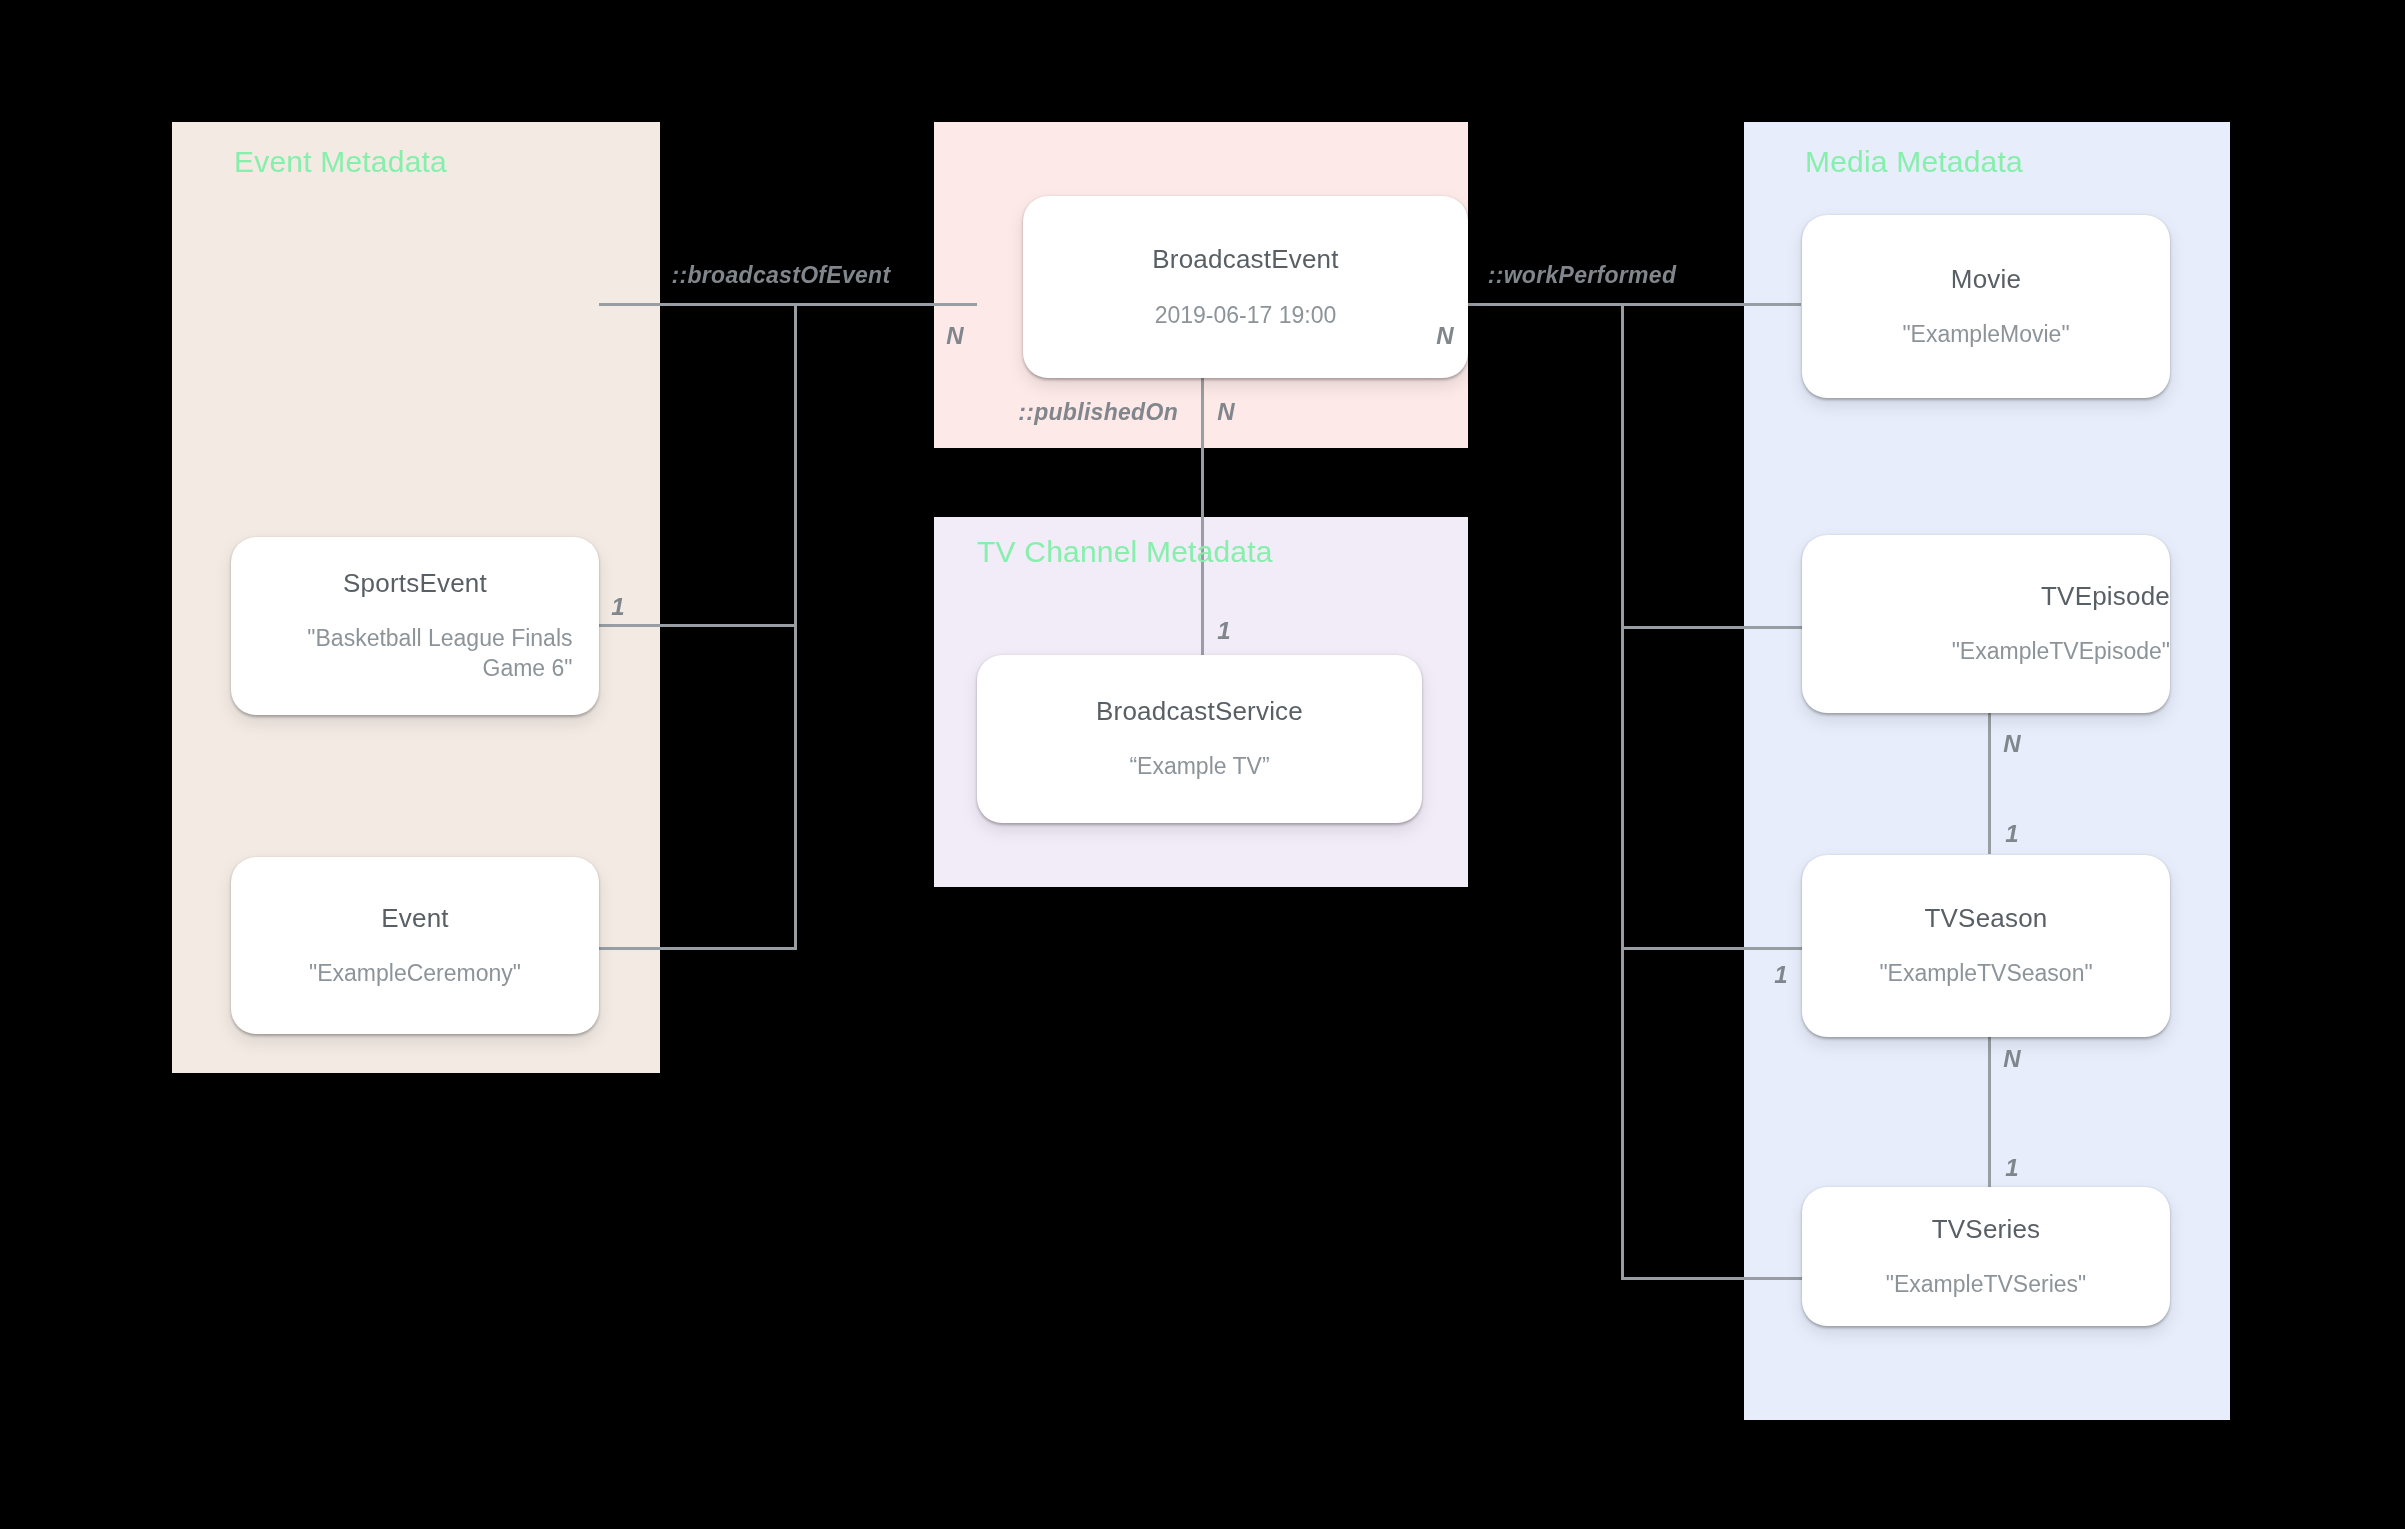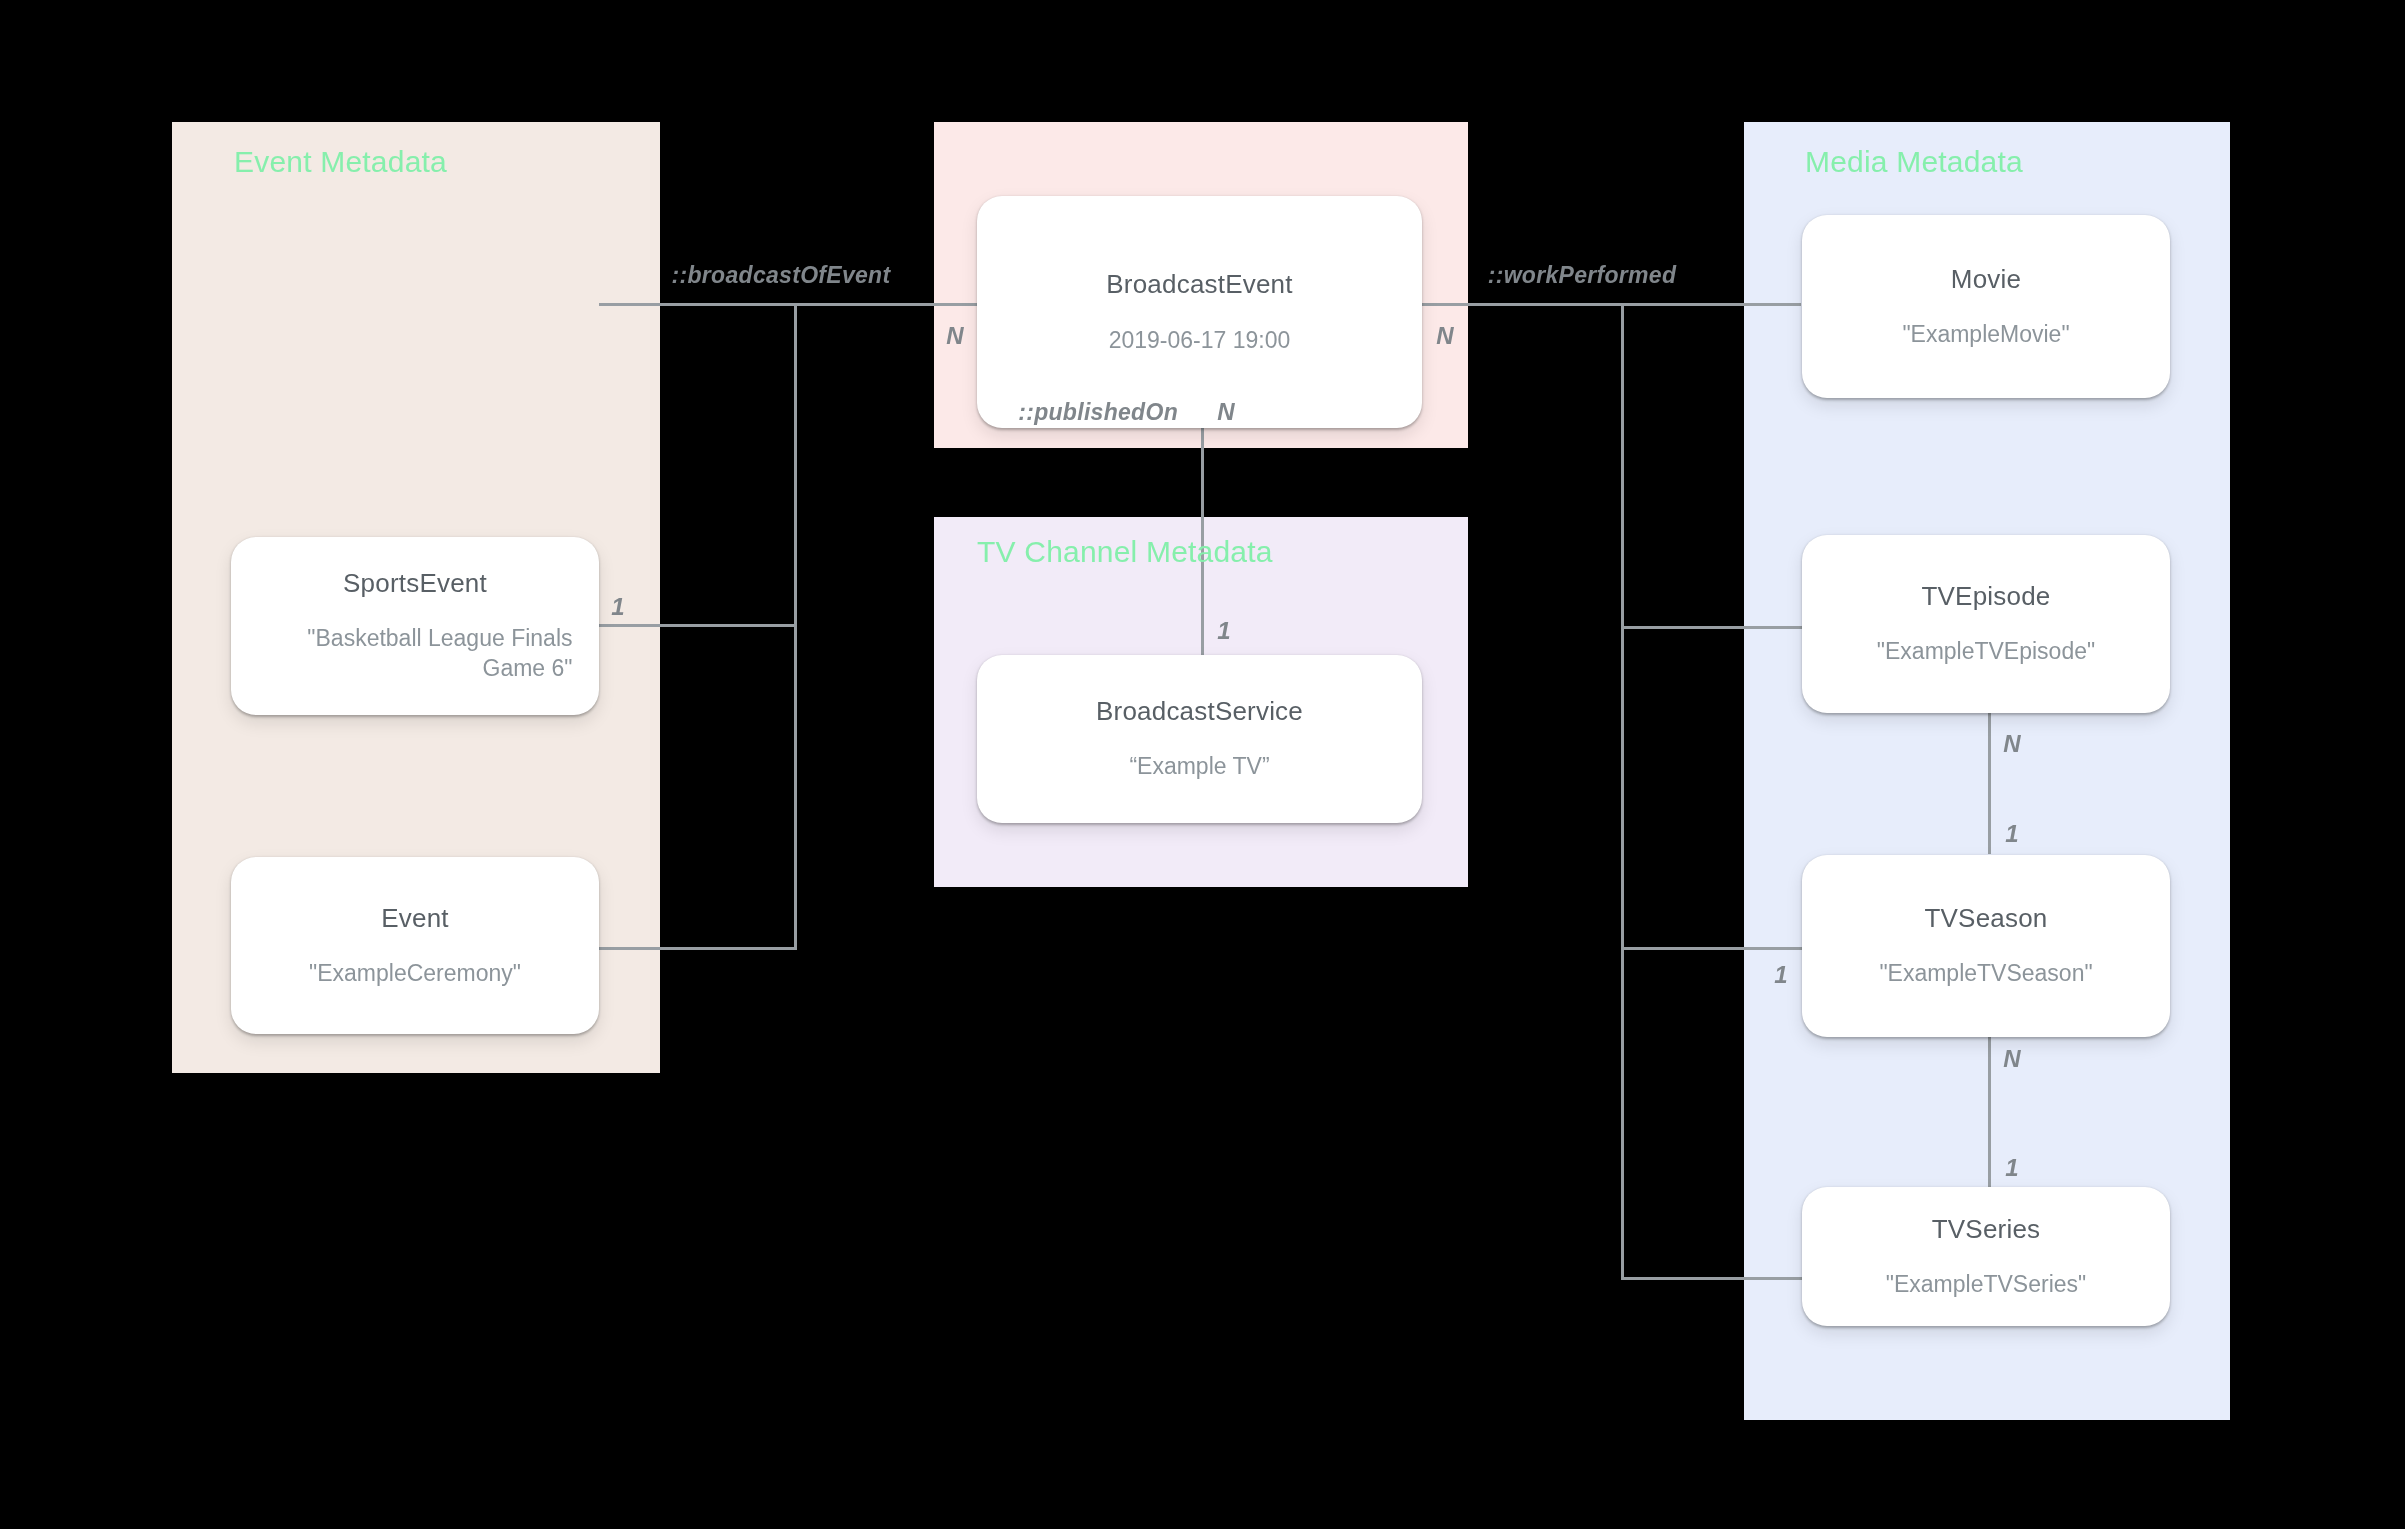--- a/index.html
+++ b/index.html
@@ -39,24 +39,24 @@
     position:absolute;background:#FFFFFF;border-radius:25px;z-index:2;
     display:flex;flex-direction:column;align-items:center;justify-content:center;
     gap:25px;text-align:center;
     box-shadow:0 1.9px 2.9px rgba(0,0,0,0.28), 0 7.6px 17px rgba(0,0,0,0.10);
   }
   .card .node-title{font-size:26px;color:#585F65;letter-spacing:0.2px;}
   .card .node-value{font-size:23px;color:#8C949A;line-height:1.3;max-width:315px;}
   .c-music{left:231px;top:210px;width:368px;height:188px;}
   .c-sports{left:231px;top:537px;width:368px;height:178px;text-align:right;}
   .c-event{left:231px;top:857px;width:368px;height:177px;text-align:right;}
-  .c-bevent{left:977px;top:196px;width:445px;height:232px;gap:26px;}
+  .c-bevent{left:1023px;top:196px;width:445px;height:182px;gap:26px;}
   .c-bservice{left:977px;top:655px;width:445px;height:168px;}
   .c-movie{left:1802px;top:215px;width:368px;height:183px;}
-  .c-episode{left:1802px;top:535px;width:368px;height:178px;}
+  .c-episode{left:1802px;top:535px;width:368px;height:178px;align-items:flex-end;}
   .c-season{left:1802px;top:855px;width:368px;height:182px;}
   .c-series{left:1802px;top:1187px;width:368px;height:139px;}
   
   .lbl{
     position:absolute;z-index:3;font-style:italic;color:#80868B;
     transform:translate(-50%,-50%);white-space:nowrap;
   }
   .lbl-edge{font-size:23px;font-weight:700;letter-spacing:0.3px;}
   .lbl-card{font-size:24px;font-weight:600;}
   .p-broadcastOf{left:781px;top:275px;text-align:right;}

